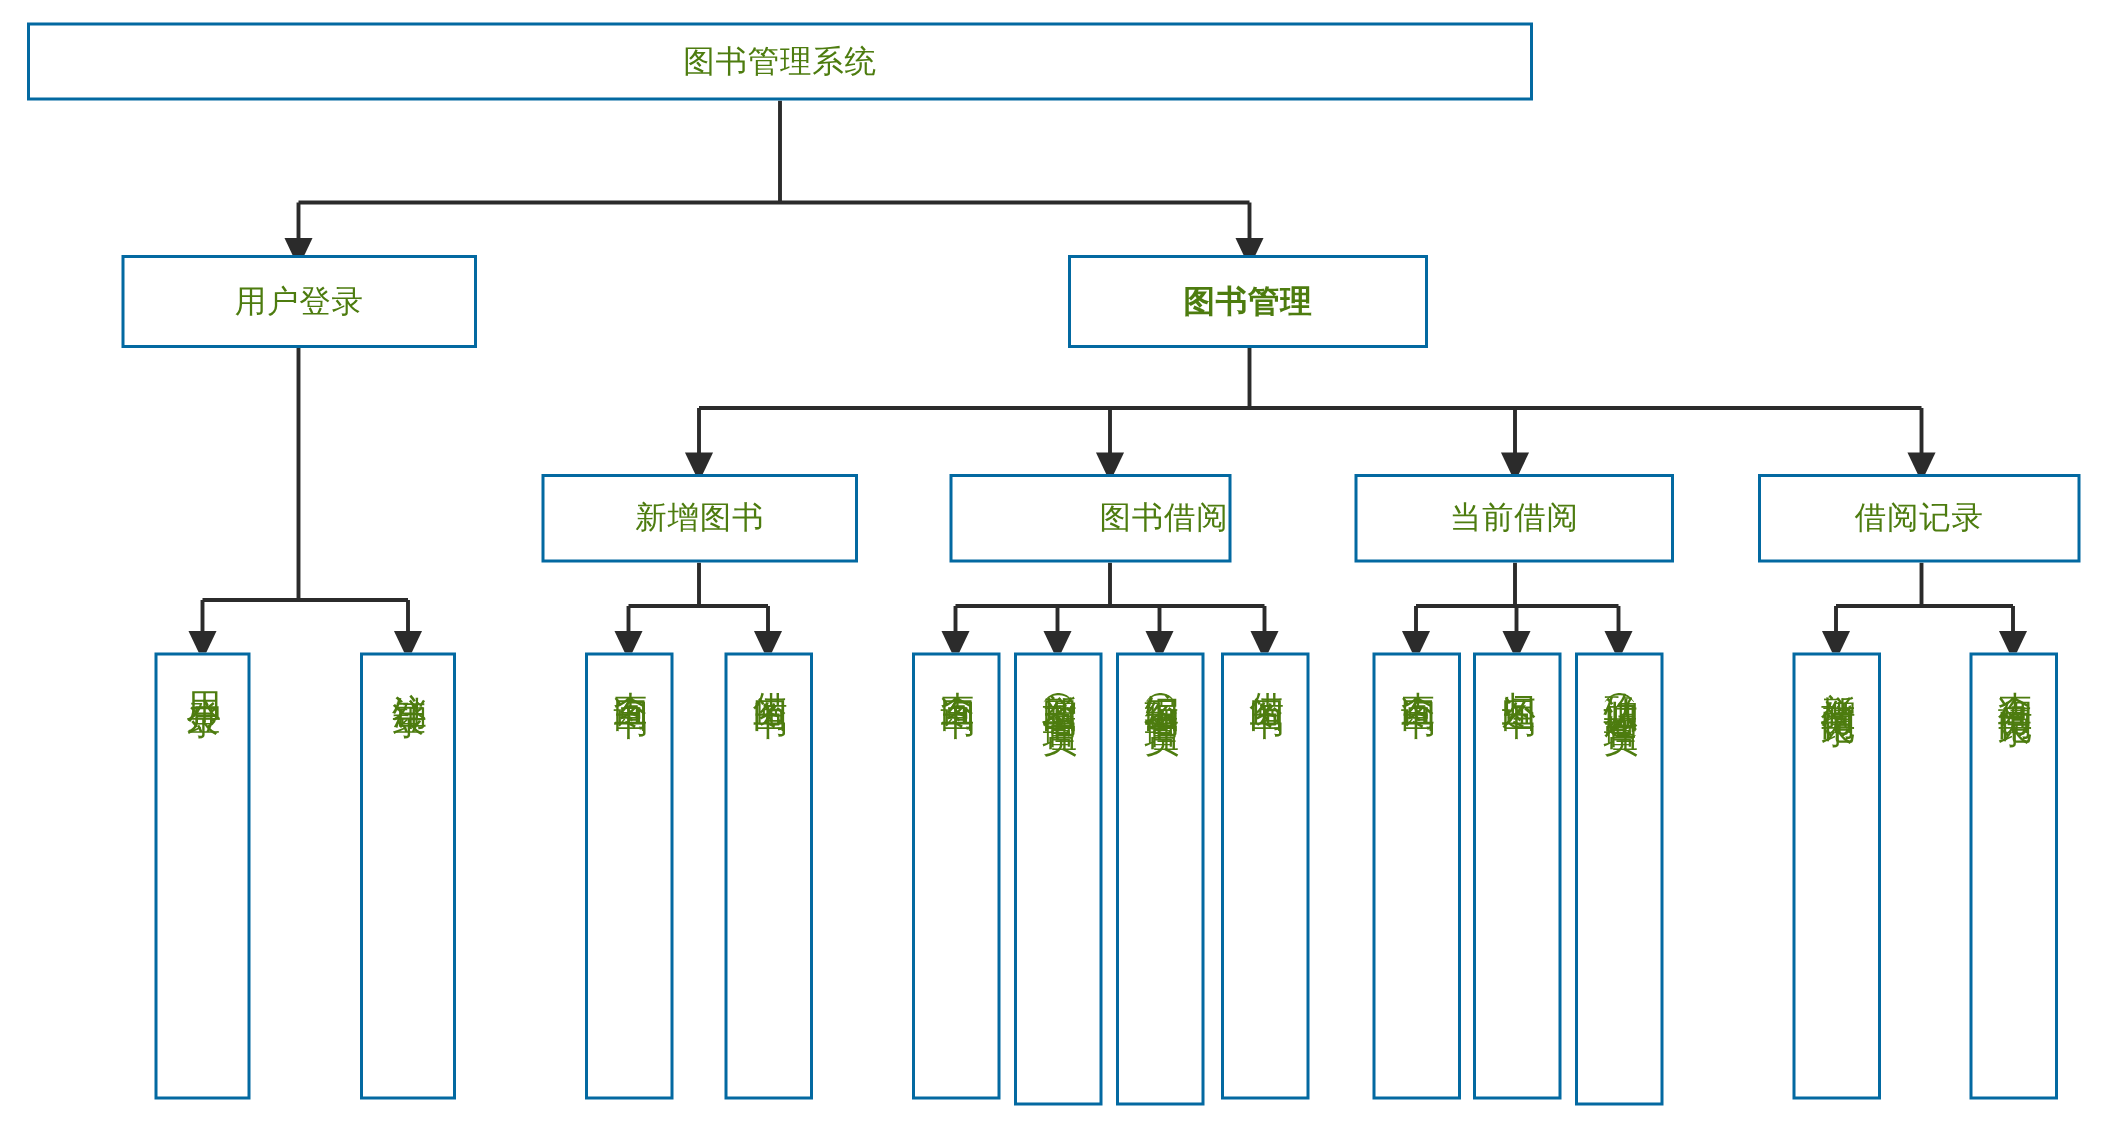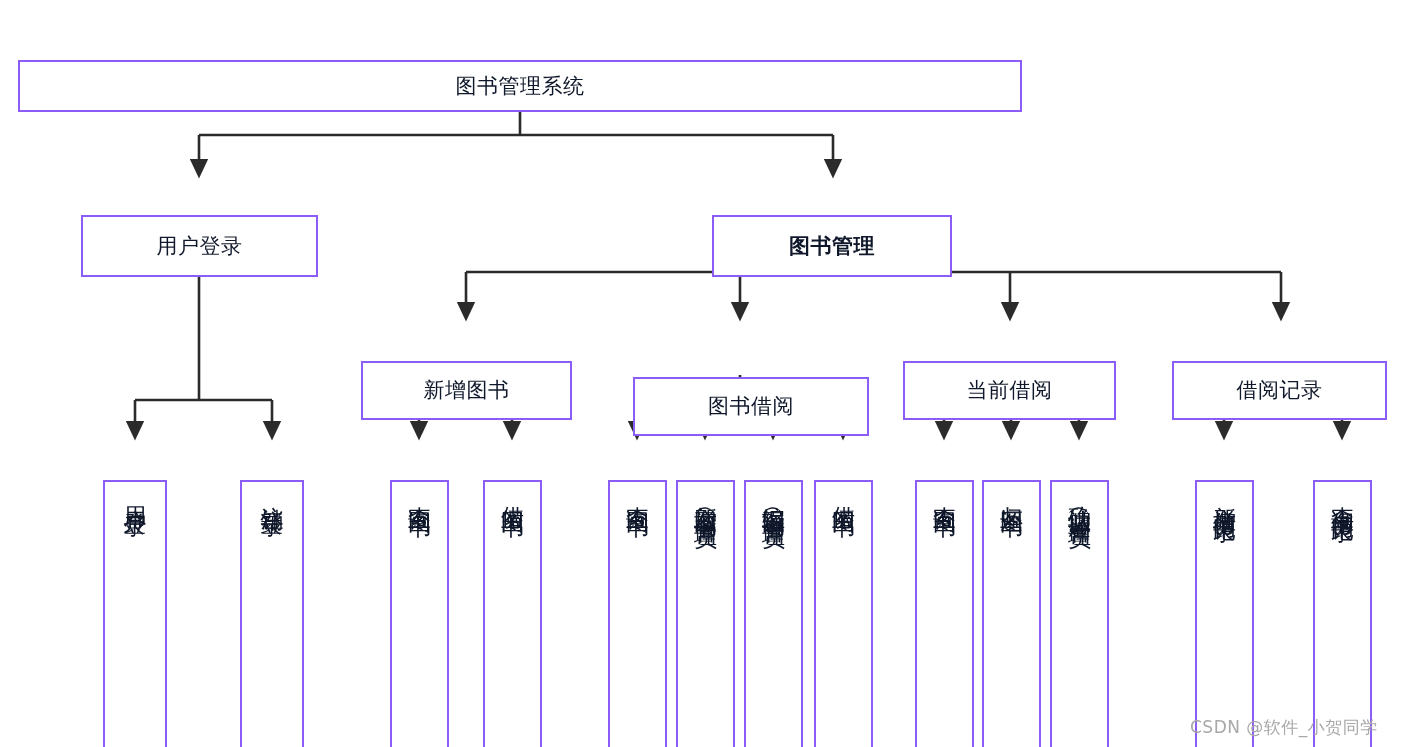--- a/index.html
+++ b/index.html
@@ -22,26 +22,25 @@
     left: 0;
     top: 0;
     width: 1405px;
     height: 747px;
     pointer-events: none;
   }
   .node {
     position: absolute;
     box-sizing: border-box;
     background: #ffffff;
-    border: 2px solid #8b5cf6;
+    border: 2px solid #0369a1;
     display: flex;
     align-items: center;
     justify-content: center;
-    color: #0f172a;
-    margin-top: 45px;
+    color: #4d7c0f;
   }
   .node-label {
     text-align: center;
     line-height: 1.08;
     letter-spacing: 0.5px;
   }
   .node.horizontal .node-label {
     font-size: 21px;
   }
   .node.vertical {
@@ -129,21 +128,21 @@
   </div>
 
   <div class="node horizontal" style="left:712px; top:170px; width:240px; height:62px;font-weight:bold;">
     <span class="node-label">图书管理</span>
   </div>
 
   <div class="node horizontal" style="left:361px; top:316px; width:211px; height:59px;">
     <span class="node-label">新增图书</span>
   </div>
 
-  <div class="node horizontal" style="left:633px; top:332px; width:236px; height:59px;">
+  <div class="node horizontal" style="left:633px; top:316px; width:188px; height:59px;justify-content:flex-end;">
     <span class="node-label">图书借阅</span>
   </div>
 
   <div class="node horizontal" style="left:903px; top:316px; width:213px; height:59px;">
     <span class="node-label">当前借阅</span>
   </div>
 
   <div class="node horizontal" style="left:1172px; top:316px; width:215px; height:59px;">
     <span class="node-label">借阅记录</span>
   </div>
@@ -193,15 +192,14 @@
   </div>
 
   <div class="node vertical" style="left:1195px; top:435px; width:59px; height:298px;">
     <span class="node-label">新增借阅记录</span>
   </div>
 
   <div class="node vertical" style="left:1313px; top:435px; width:59px; height:298px;">
     <span class="node-label">查询借阅记录</span>
   </div>
 
-  <div class="watermark" style="left:1190px; top:716px;">CSDN @软件_小贺同学</div>
 
 </div>
 
 </body></html>

